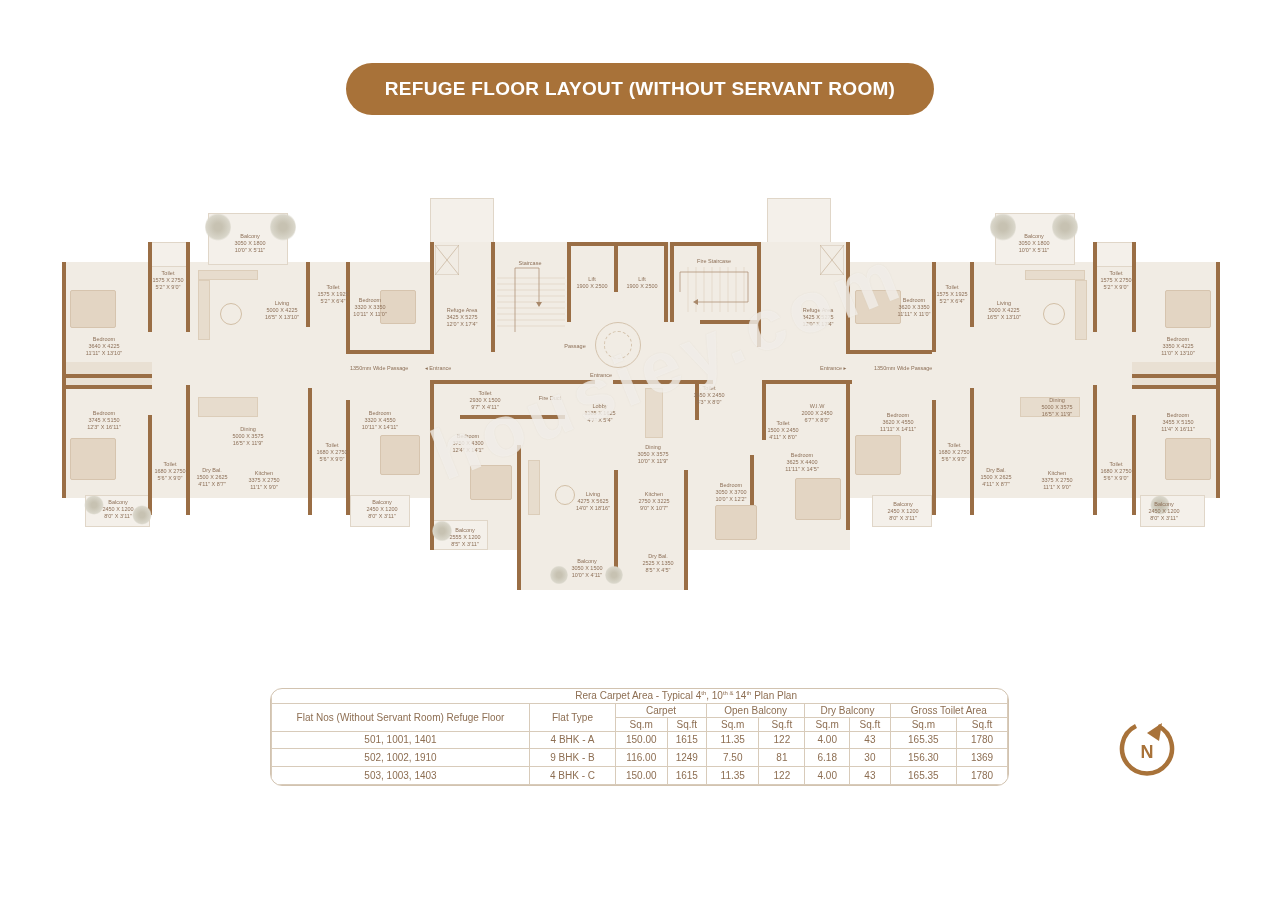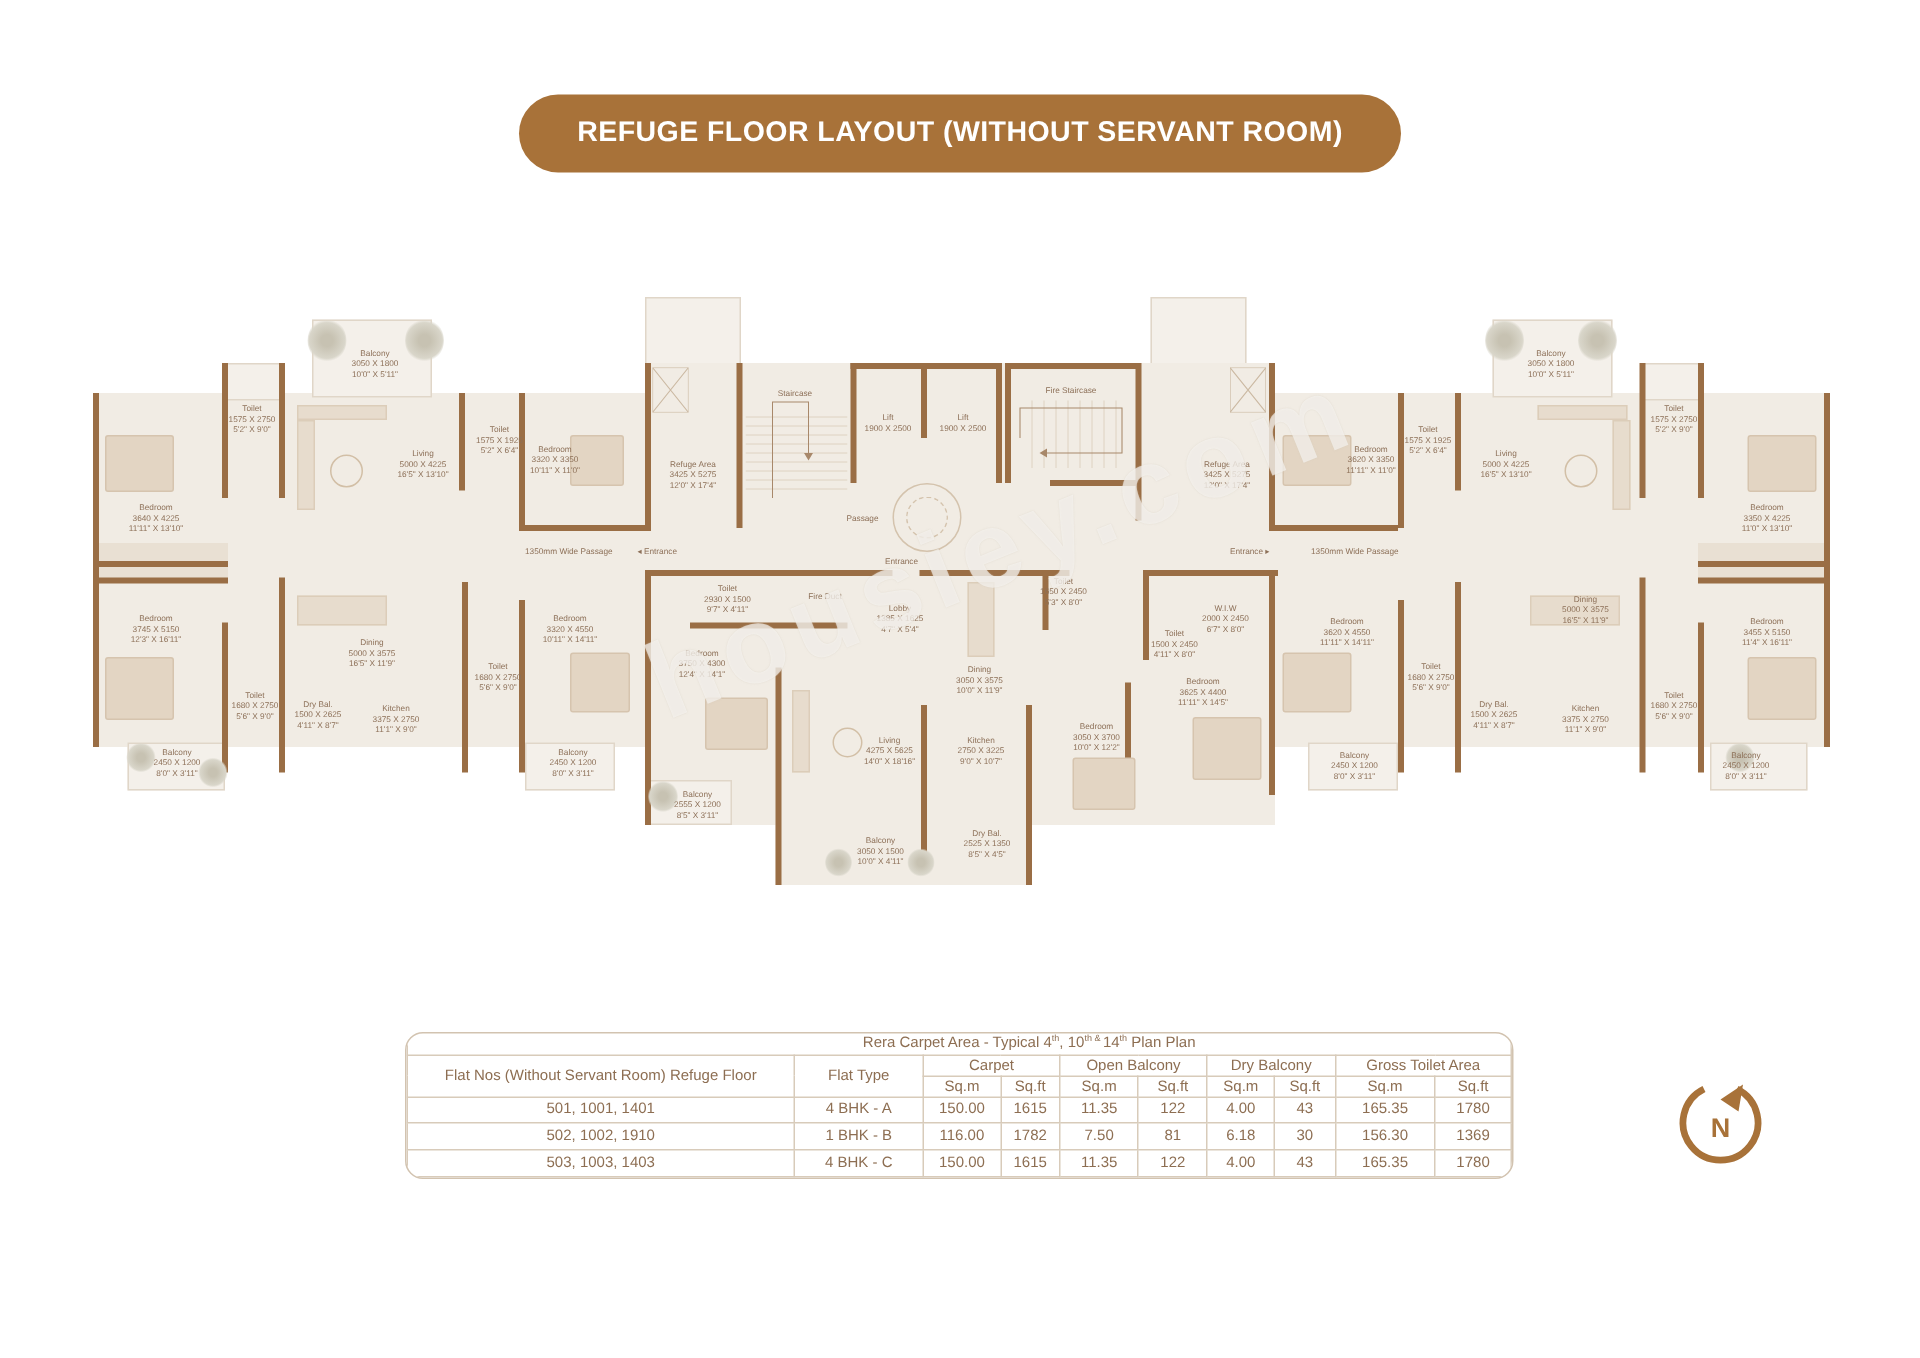--- a/index.html
+++ b/index.html
@@ -308,23 +308,23 @@
       <td>1615</td>
       <td>11.35</td>
       <td>122</td>
       <td>4.00</td>
       <td>43</td>
       <td>165.35</td>
       <td>1780</td>
     </tr>
     <tr>
       <td>502, 1002, 1910</td>
-      <td>1 BHK - B</td>
+      <td>9 BHK - B</td>
       <td>116.00</td>
-      <td>1782</td>
+      <td>1249</td>
       <td>7.50</td>
       <td>81</td>
       <td>6.18</td>
       <td>30</td>
       <td>156.30</td>
       <td>1369</td>
     </tr>
     <tr>
       <td>503, 1003, 1403</td>
       <td>4 BHK - C</td>

